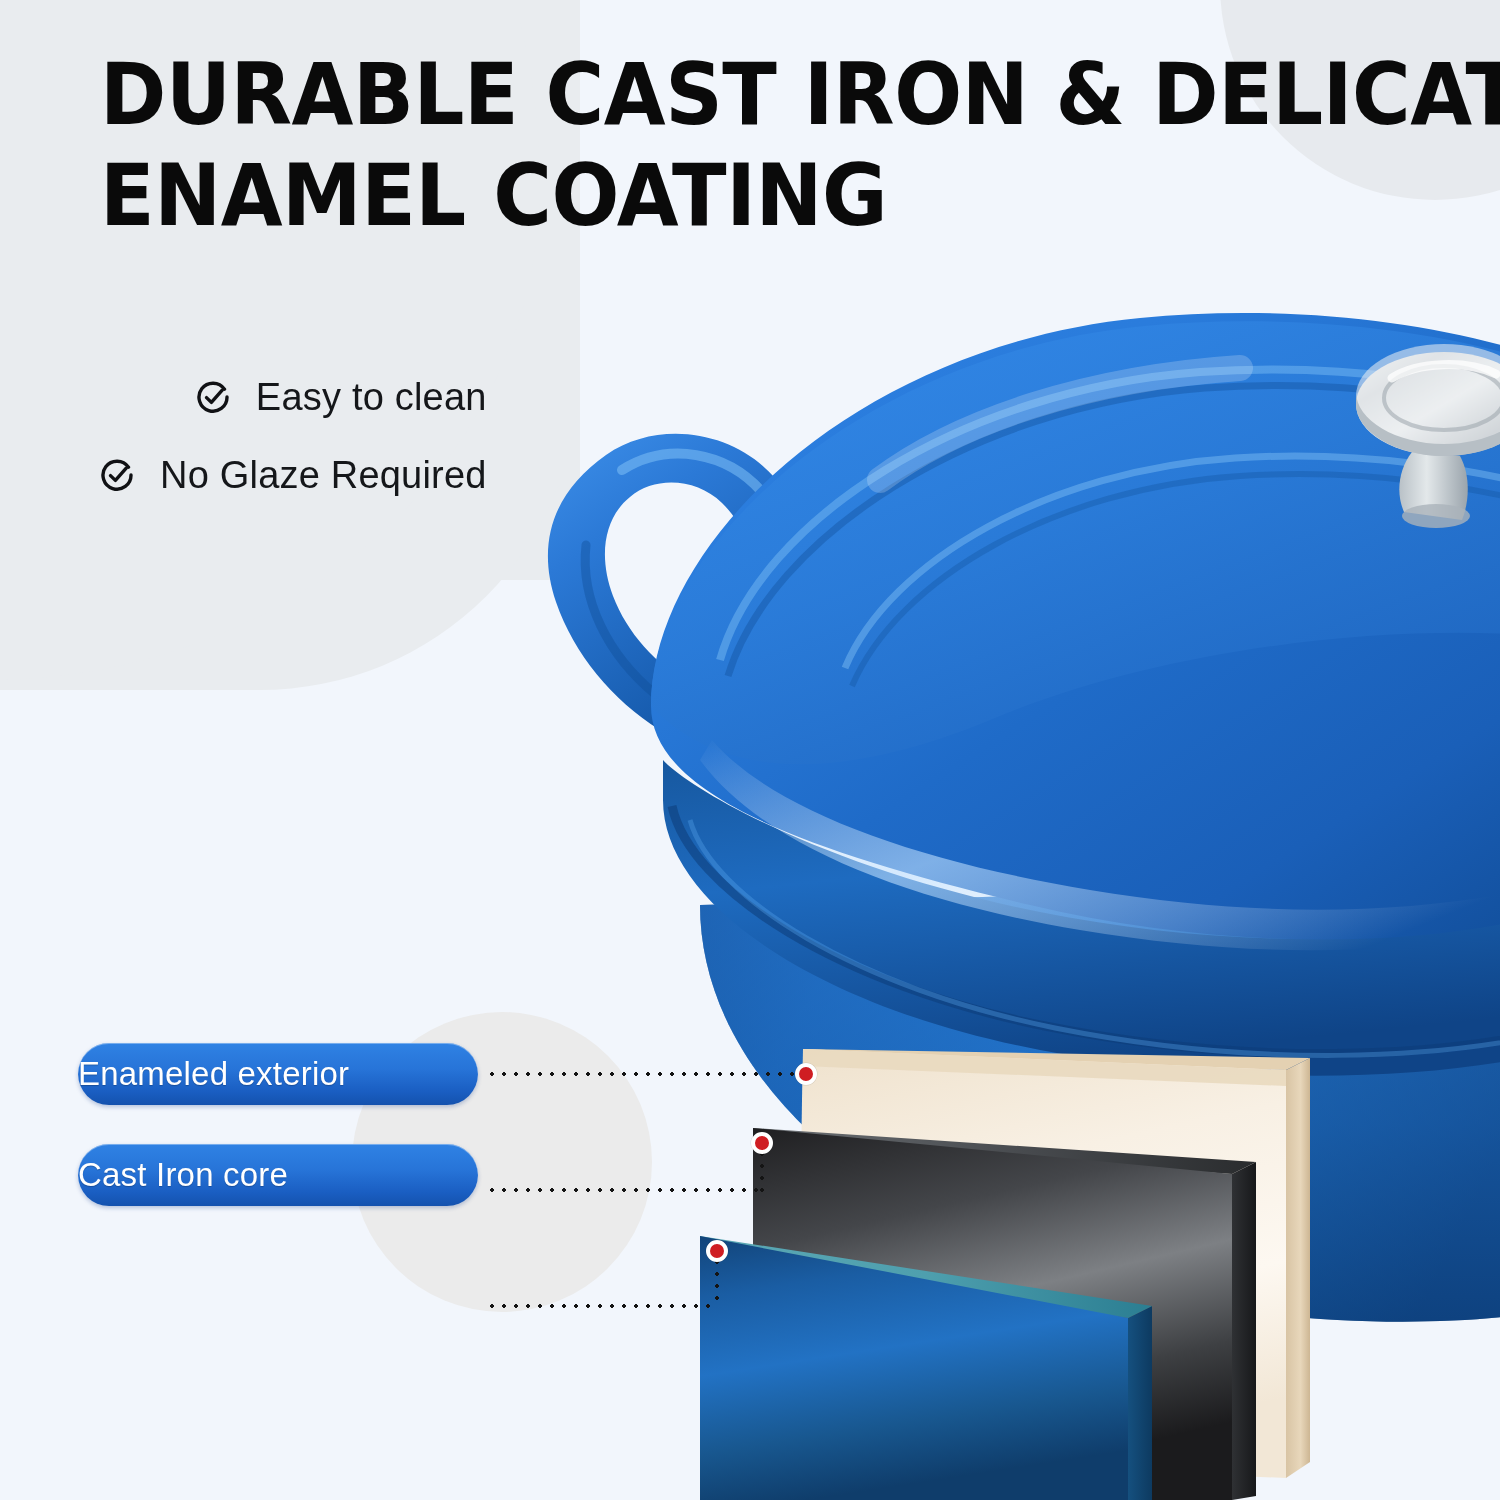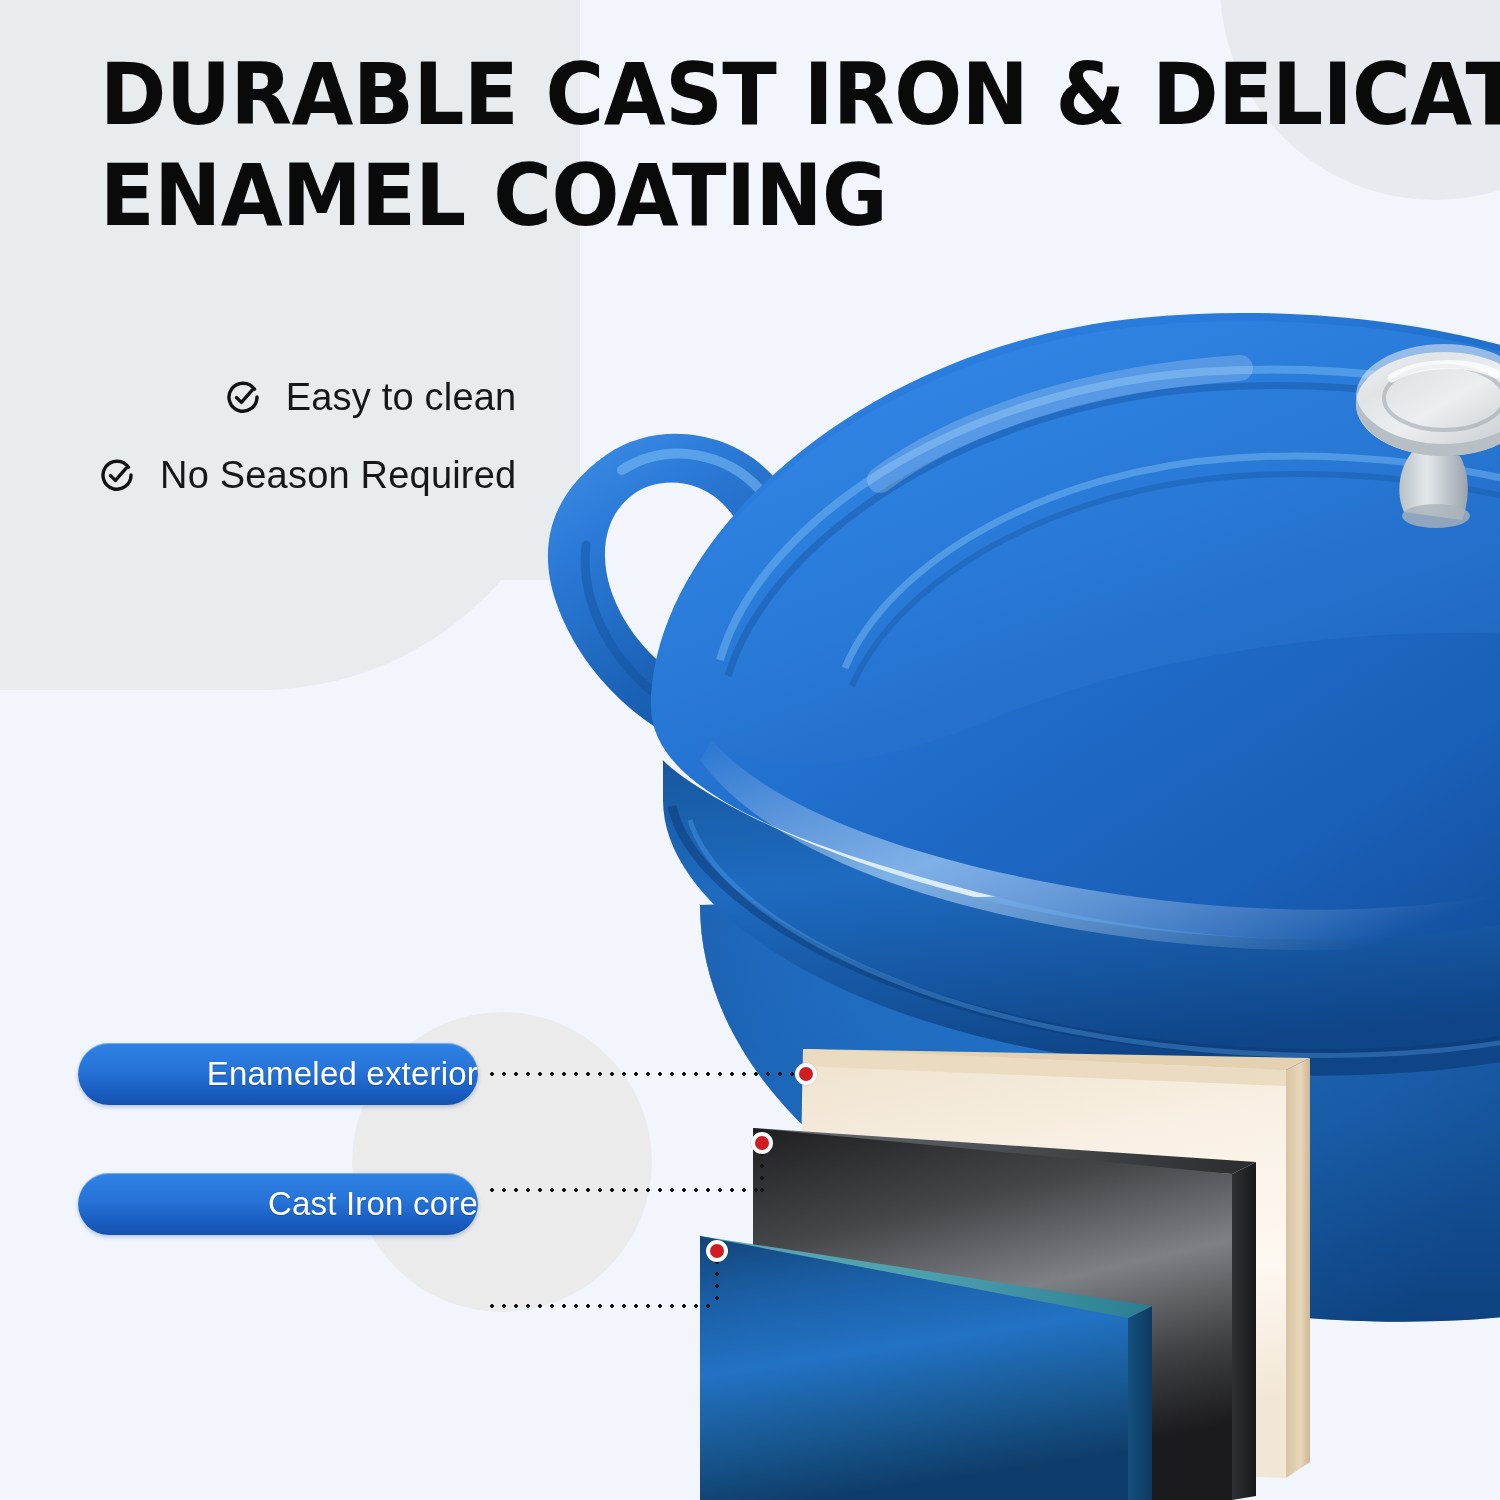--- a/index.html
+++ b/index.html
@@ -48,29 +48,29 @@
   .feat{display:flex;align-items:center;height:78px;justify-content:flex-end;}
   .feat .ico{width:34px;height:34px;flex:none;margin-right:26px;}
   .feat .txt{font-size:38px;color:#15171a;letter-spacing:.2px;
              font-family:"Liberation Sans","DejaVu Sans",sans-serif;}
 
   
   .pill{
     position:absolute;height:62px;width:400px;border-radius:34px;
     background:linear-gradient(180deg,#2f82e4 0%,#2774d8 42%,#1a5ec2 78%,#1452ae 100%);
     box-shadow:0 2px 4px rgba(20,60,140,.28), inset 0 1px 0 rgba(255,255,255,.35);
-    display:flex;align-items:center;justify-content:flex-end;
+    display:flex;align-items:center;justify-content:flex-start;
   }
   .pill span{
     color:#ffffff;font-size:33px;letter-spacing:.2px;
     text-shadow:0 1px 1px rgba(0,0,0,.22);
     font-family:"Liberation Sans","DejaVu Sans",sans-serif;
   }
   #pill-ext{left:78px;top:1043px;}
-  #pill-core{left:78px;top:1173px;}
+  #pill-core{left:78px;top:1144px;}
   #pill-int{left:78px;top:1275px;}
 
   
   .lead{position:absolute;background-repeat:repeat-x;}
   .lead-h{
     height:6px;
     background-image:radial-gradient(circle closest-side,#141414 55%,transparent 57%);
     background-size:12px 6px;background-position:0 0;
   }
   .lead-v{
@@ -356,18 +356,18 @@
     </div>
 
 
     <div class="feat">
       <span class="ico">
         <svg viewBox="0 0 34 34" width="34" height="34">
           <path d="M28.5 9.2 A14 14 0 1 0 31 17" fill="none" stroke="#101114" stroke-width="3.4" stroke-linecap="round"></path>
           <path d="M10.5 17.6 L15.4 22.4 L26.2 10.2" fill="none" stroke="#101114" stroke-width="3.4" stroke-linecap="round" stroke-linejoin="round"></path>
         </svg>
       </span>
-      <span class="txt">No Season Required</span>
+      <span class="txt">No Glaze Required</span>
     </div>
 
   </div>
 
 </div>
 
 </body></html>

